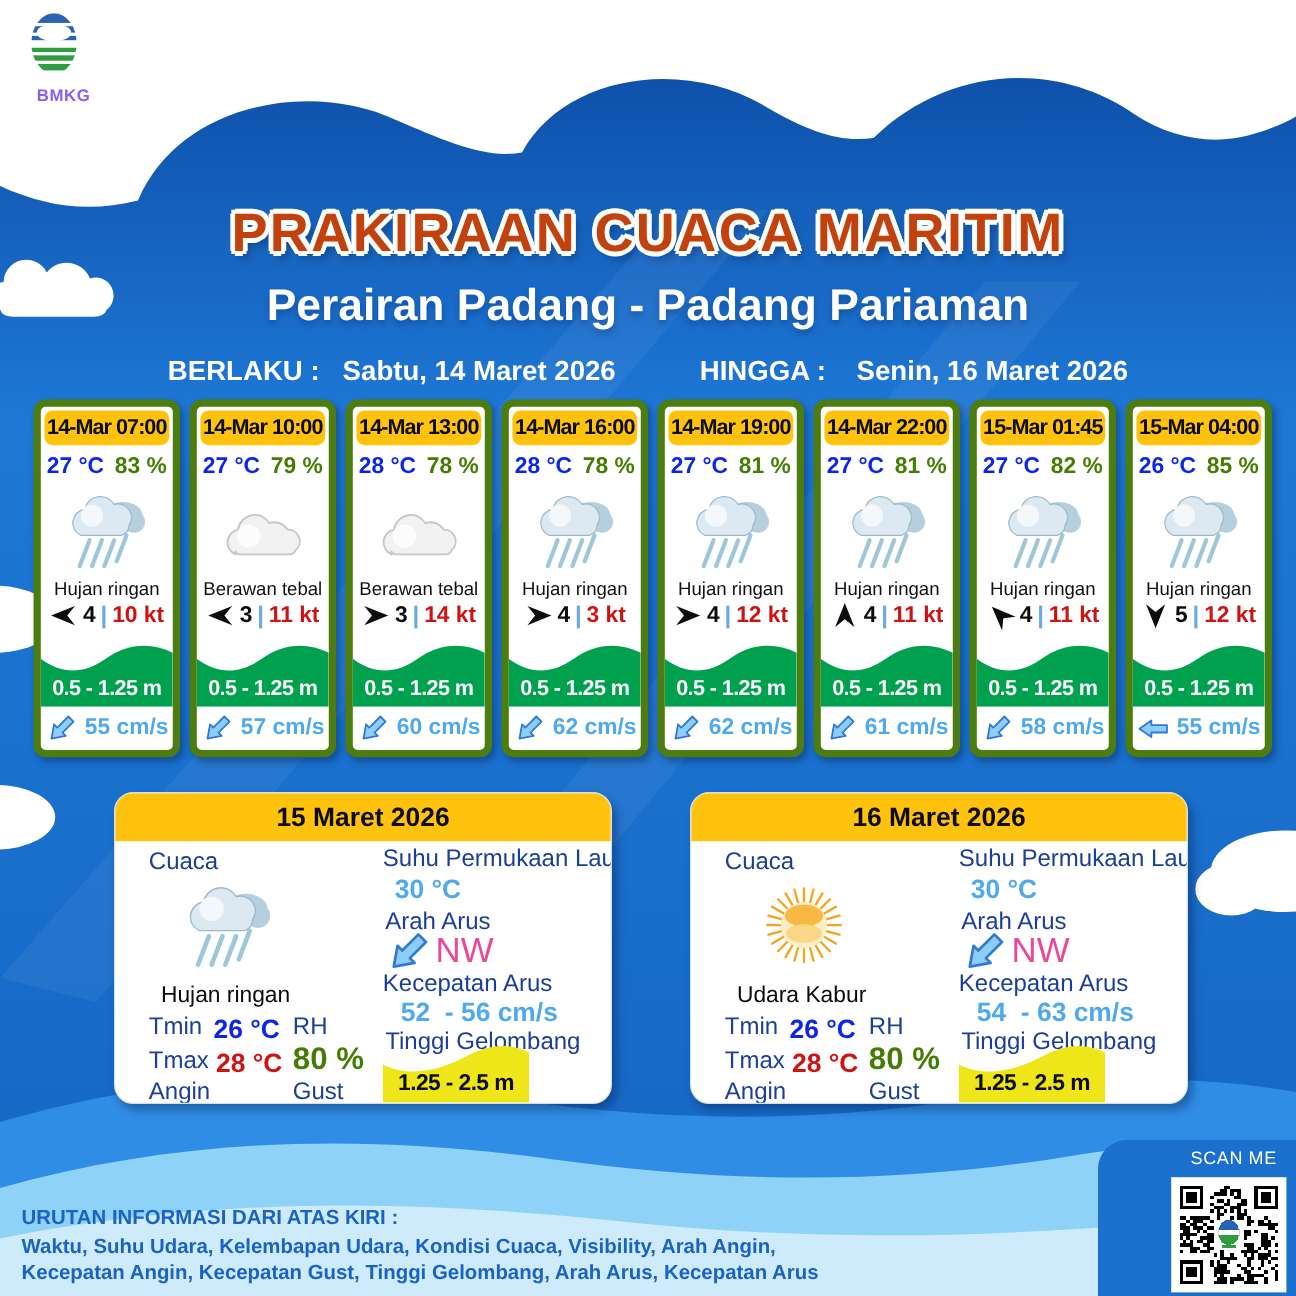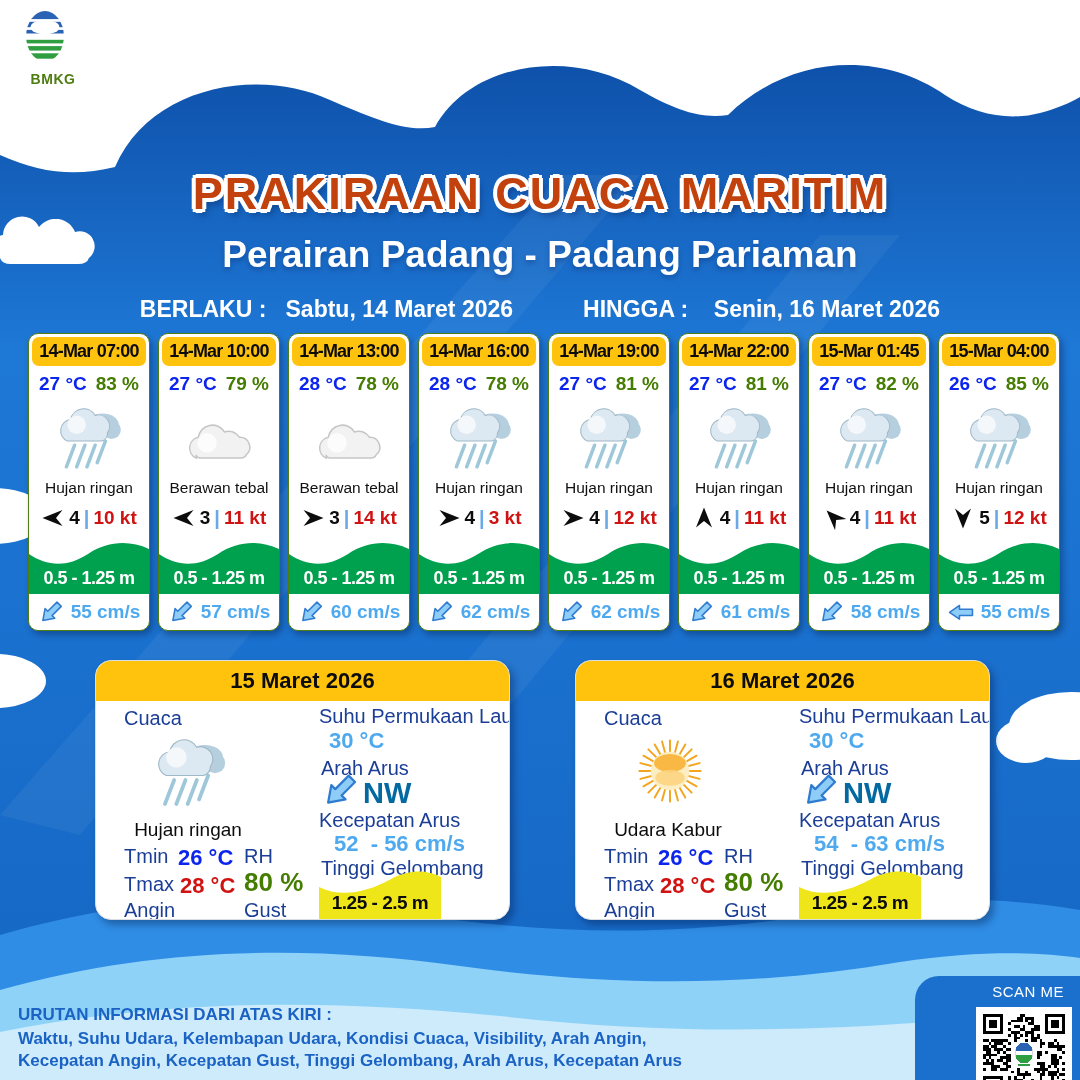--- a/index.html
+++ b/index.html
@@ -4,42 +4,42 @@
 <style>
   html,body{margin:0;padding:0;background:#e8e8e8;}
   *{box-sizing:border-box;}
   .page{position:relative;width:1080px;height:1080px;margin:0 auto;background:#fff;overflow:hidden;
         font-family:"Liberation Sans", sans-serif;}
   svg{display:block;}
 
   
   .topbar{position:absolute;top:0;left:0;right:0;height:100px;z-index:6;}
   .logo-wrap{position:absolute;top:6px;left:18px;width:70px;text-align:center;}
-  .logo-label{font-size:14px;font-weight:bold;color:#4d7c0f;margin-top:1px;letter-spacing:.5px;}
+  .logo-label{font-size:14px;font-weight:bold;color:#8b5cf6;margin-top:1px;letter-spacing:.5px;}
   .agency{position:absolute;top:6px;right:16px;text-align:right;color:var(--navy);line-height:1.25;}
   .agency .l1{font-size:17px;font-weight:800;letter-spacing:-.2px;}
   .agency .l2{font-size:23px;font-weight:800;letter-spacing:-.3px;}
 
   
   .bg-svg{position:absolute;top:55px;left:0;z-index:0;}
   .waves-svg{position:absolute;left:0;bottom:0;z-index:1;}
   .cloud{position:absolute;z-index:1;}
 
   
   .hero{position:absolute;top:168px;left:0;right:0;text-align:center;z-index:3;color:#fff;}
   .hero .title{font-size:45px;font-weight:800;letter-spacing:2px;color:#c2410c;
     text-shadow:-3px -3px 0 #fff,3px -3px 0 #fff,-3px 3px 0 #fff,3px 3px 0 #fff,
                 -4px 0 0 #fff,4px 0 0 #fff,0 -4px 0 #fff,0 4px 0 #fff,4px 6px 7px rgba(0,0,40,.35);}
   .hero .subtitle{font-size:37px;font-weight:800;margin-top:14px;text-shadow:0 3px 5px rgba(0,0,60,.25);}
   .validity{display:flex;justify-content:center;gap:70px;margin-top:20px;font-size:23px;font-weight:bold;}
   .validity span{white-space:pre;}
 
   
   .cards-row{position:absolute;top:333px;left:28px;display:flex;gap:8px;z-index:4;}
-  .fcard{width:122px;height:298px;background:#fff;border:1px solid #4d7c0f;border-radius:10px;
+  .fcard{width:122px;height:298px;background:#fff;border:6px solid #4d7c0f;border-radius:10px;
          padding:3px 3px 0 3px;display:flex;flex-direction:column;box-shadow:3px 4px 6px rgba(0,20,60,.35);overflow:hidden;}
   .fcard .time{background:var(--accent-yellow);border-radius:7px;font-weight:800;font-size:18px;
          text-align:center;padding:4px 0;letter-spacing:-.8px;color:#0c0c0c;}
   .trow{display:flex;justify-content:center;gap:9px;font-weight:800;font-size:19px;margin-top:7px;}
   .temp{color:var(--temp-blue);} .hum{color:var(--hum-green);}
   .wicon{height:80px;display:flex;align-items:center;justify-content:center;margin-top:2px;}
   .cond{text-align:center;font-size:15.5px;color:#101010;margin-top:2px;}
   .windrow{display:flex;align-items:center;justify-content:center;gap:4px;font-weight:800;font-size:19px;
            margin-top:auto;margin-bottom:8px;color:#0c0c0c;}
   .windrow .sep{color:#6aa9e8;font-size:20px;}
@@ -56,31 +56,31 @@
          border-radius:16px;box-shadow:4px 5px 7px rgba(0,20,60,.35);overflow:hidden;z-index:4;}
   .dhead{background:var(--accent-yellow);height:40px;display:flex;align-items:center;justify-content:center;
          font-weight:800;font-size:22px;color:#0c0c0c;}
   .dbody{position:relative;height:220px;color:var(--navy);font-size:20px;}
   .dlab{position:absolute;white-space:nowrap;}
   .dval{position:absolute;font-weight:800;white-space:pre;}
   .v-blue{color:var(--temp-blue);} .v-red{color:var(--wind-red);} .v-green{color:var(--hum-green);font-size:26px;}
   .v-lblue{color:var(--current-blue);}
   .dcond{position:absolute;color:#0c0c0c;font-size:19px;width:160px;text-align:center;white-space:nowrap;}
   .dicon{position:absolute;}
-  .nwrow{position:absolute;display:flex;align-items:flex-start;gap:4px;font-weight:700;font-size:29px;color:#0369a1;}
+  .nwrow{position:absolute;display:flex;align-items:center;gap:4px;font-weight:400;font-size:29px;color:#ec4899;}
   .ybox{position:absolute;width:122px;height:52px;}
   .ybox svg{position:absolute;inset:0;}
   .ybox .ytext{position:absolute;left:0;right:0;bottom:5px;text-align:center;font-weight:bold;
                font-size:19px;color:#0c0c0c;letter-spacing:-.5px;}
 
   
   .footer-text{position:absolute;left:18px;bottom:8px;z-index:5;color:#1a62c4;font-weight:bold;
                font-size:17px;line-height:1.3;}
   .footer-text .f1{margin-bottom:2px;}
-  .scan-panel{position:absolute;right:0;bottom:0;width:165px;height:104px;background:var(--panel-blue);
+  .scan-panel{position:absolute;right:0;bottom:0;width:165px;height:130px;background:var(--panel-blue);
               border-top-left-radius:24px;z-index:4;margin-left:28px;}
   .scan-label{position:absolute;top:7px;right:16px;color:#fff;font-size:15px;letter-spacing:.5px;}
   .qr-box{position:absolute;top:31px;right:8px;width:96px;height:96px;background:#fff;padding:7px;}
 </style>
 </head>
 <body>
 
 <div class="page" style="--accent-yellow: #ffc30d; --temp-blue: #0b24ee; --hum-green: #457c02; --wind-red: #cf1212; --current-blue: #4fa9ef; --wave-green: #00a14e; --panel-blue: #1a70cc; --navy: #1b3e96;">
 
   <svg class="bg-svg" width="1080" height="1025" viewBox="0 0 1080 1025">

